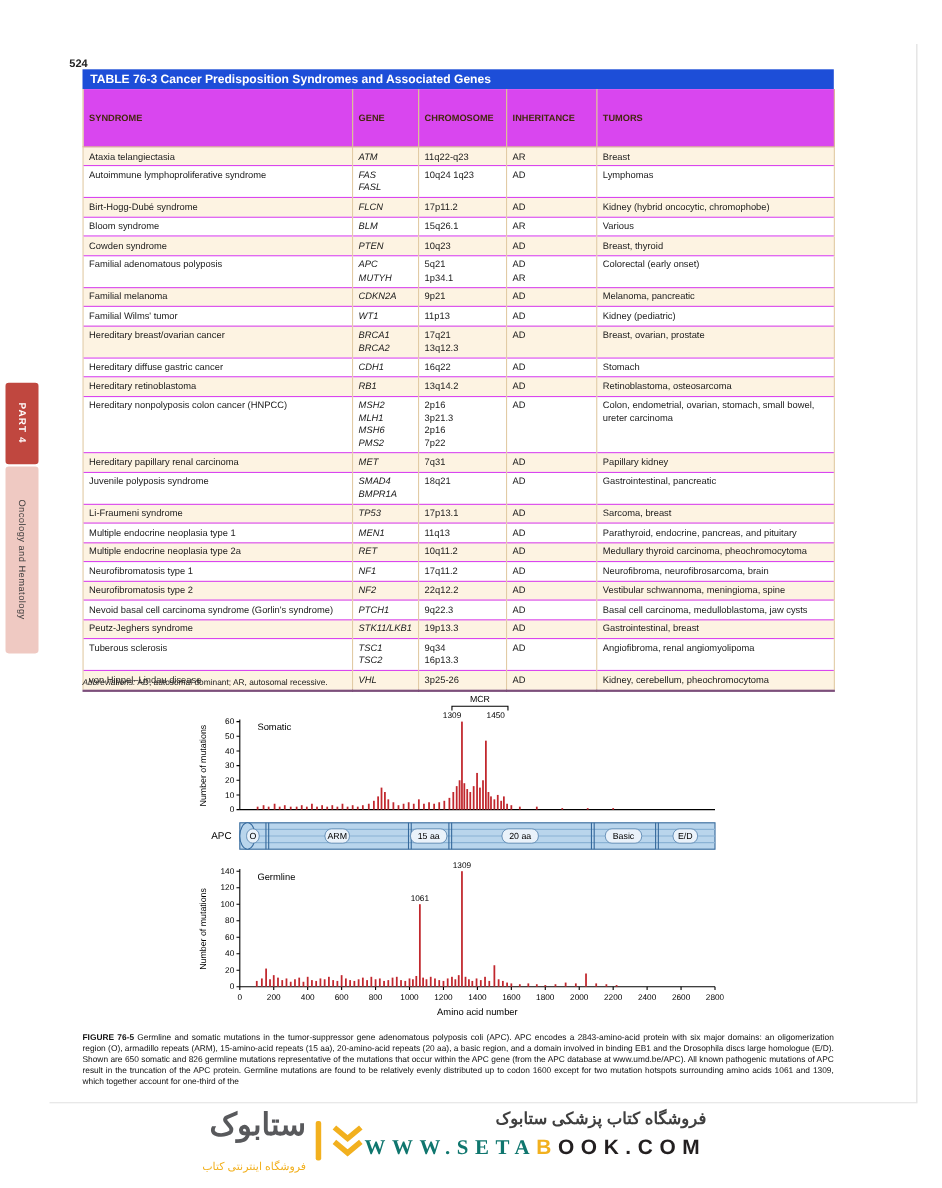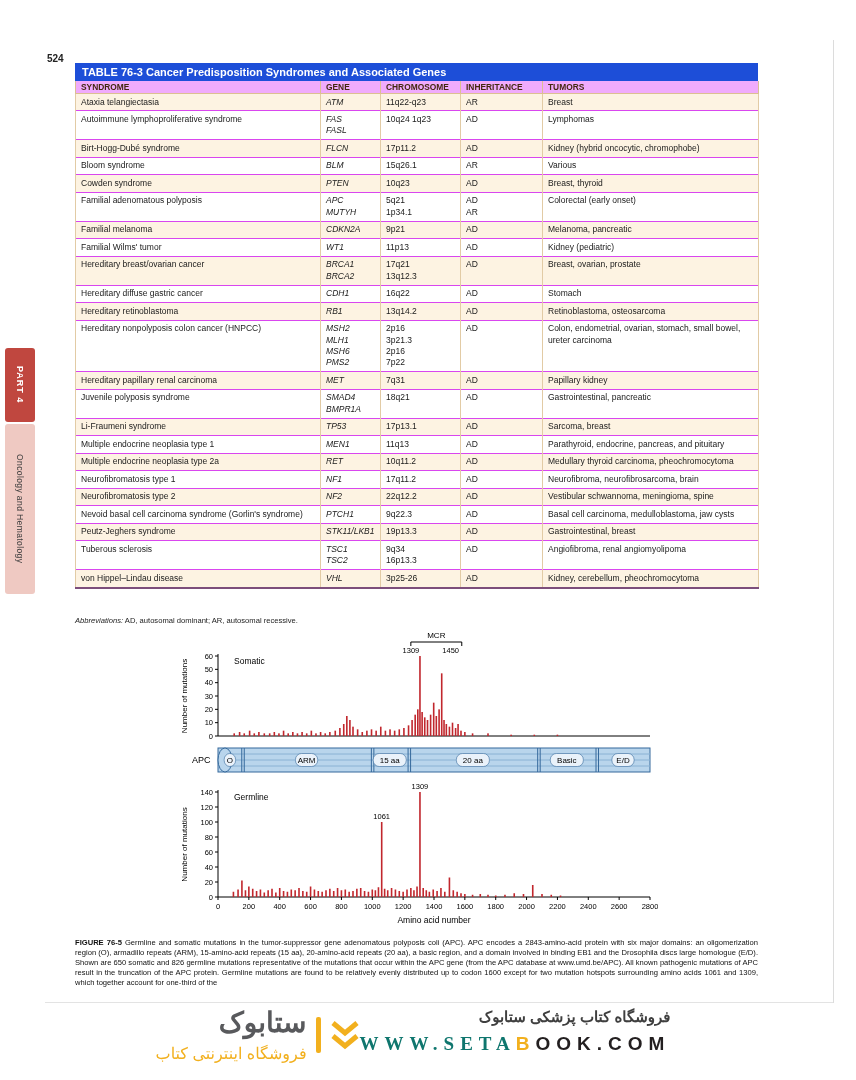--- a/index.html
+++ b/index.html
@@ -1,31 +1,31 @@
 <!DOCTYPE html>
 <html><head>
 <meta charset="utf-8">
 <style>
   *{margin:0;padding:0;box-sizing:border-box}
   html,body{width:856px;height:1080px;background:#ffffff;font-family:"Liberation Sans",sans-serif;position:relative;overflow:hidden;color:#1a1a1a}
   svg{font-family:"Liberation Sans",sans-serif}
 
-  .page-number{position:absolute;left:47px;top:53px;font-size:10px;font-weight:bold;color:#222}
+  .page-number{position:absolute;left:63px;top:53px;font-size:10px;font-weight:bold;color:#222}
 
   
   .side-tab{position:absolute;left:5px;width:30px;display:flex;align-items:center;justify-content:center;border-radius:3px}
   .tab-part{top:348px;height:74px;background:#c0473f;color:#fff;font-size:9px;font-weight:bold;letter-spacing:1px}
   .tab-section{top:424px;height:170px;background:#efc9c2;color:#3c3c3c;font-size:8.5px;letter-spacing:.4px}
   .vtext{writing-mode:vertical-rl;white-space:nowrap}
 
   
   .table-wrap{position:absolute;left:75px;top:63px;width:683px}
   .table-title{background:#1d4ed8;color:#fff;font-size:11px;font-weight:bold;padding:3px 7px}
   table{width:100%;border-collapse:collapse;font-size:8.5px;table-layout:fixed}
-  th{background:#f0abfc;color:#43280e;text-align:left;font-size:8.4px;font-weight:bold;padding:1px 5px;border:1px solid #dcbf92;border-top:none}
+  th{background:#d946ef;color:#43280e;text-align:left;font-size:8.4px;font-weight:bold;padding:21px 5px;border:1px solid #dcbf92;border-top:none}
   td{padding:2.5px 5px;vertical-align:top;border-left:1px solid #e2cba5;border-right:1px solid #e2cba5;white-space:pre-line;line-height:1.35}
   tbody tr{border-bottom:1px solid #d946ef}
   tbody tr:nth-child(odd){background:#fdf3e2}
   tbody tr:last-child{border-bottom:2px solid #7c4e7b}
   td.col-gene{font-style:italic}
   .footnote{position:absolute;left:75px;top:616px;font-size:7.6px;color:#222}
   .footnote .abbr{font-style:italic}
 
   
   .figure{position:absolute;left:178px;top:628px;width:490px}
@@ -35,21 +35,21 @@
   .caption .cap-label{font-weight:bold}
 
   .page-edge-right{position:absolute;left:833px;top:40px;width:1px;height:963px;background:#dcdcdc}
   .page-edge-bottom{position:absolute;left:45px;top:1002px;width:788px;height:1px;background:#e3e3e3}
 
   
   .footer{position:absolute;left:62px;top:1008px;width:702px;display:flex;justify-content:center;align-items:flex-start}
   .logo{display:flex;align-items:center;gap:9px}
   .logo-textblock{text-align:right}
   .logo-name{font-size:28px;font-weight:bold;color:#58595c;direction:rtl;line-height:1.1}
-  .logo-sub{font-size:16px;color:#f2b01e;direction:rtl;margin-top:5px}
+  .logo-sub{font-size:10px;color:#f2b01e;direction:rtl;margin-top:16px}
   .logo-bar{width:5px;height:36px;background:#f2b01e;border-radius:2px}
   .footer-right{text-align:right}
   .store-name{font-size:15px;font-weight:bold;color:#3f3f3f;direction:rtl}
   .site-url{margin-top:7px;font-size:19px;font-weight:bold;letter-spacing:6px;direction:ltr}
 </style>
 </head>
 <body>
 
 <div class="page-number">524</div>
 

